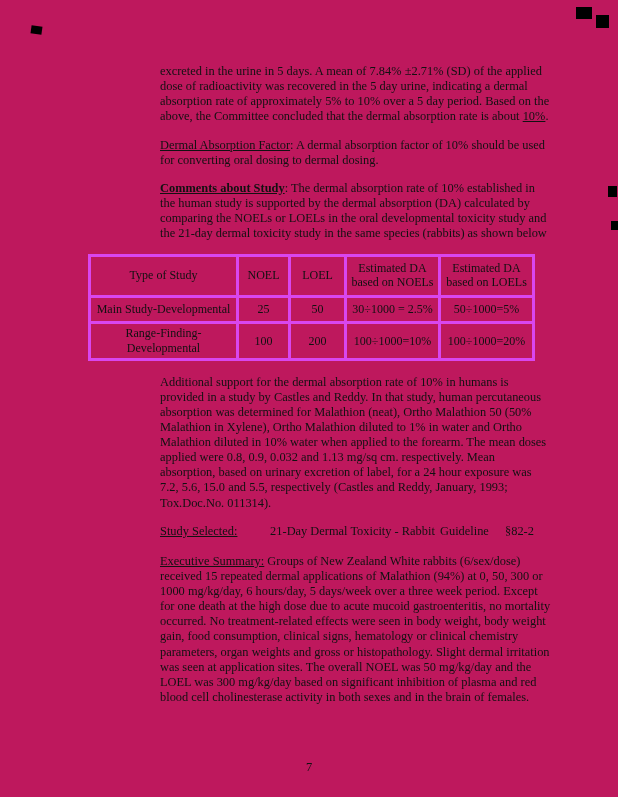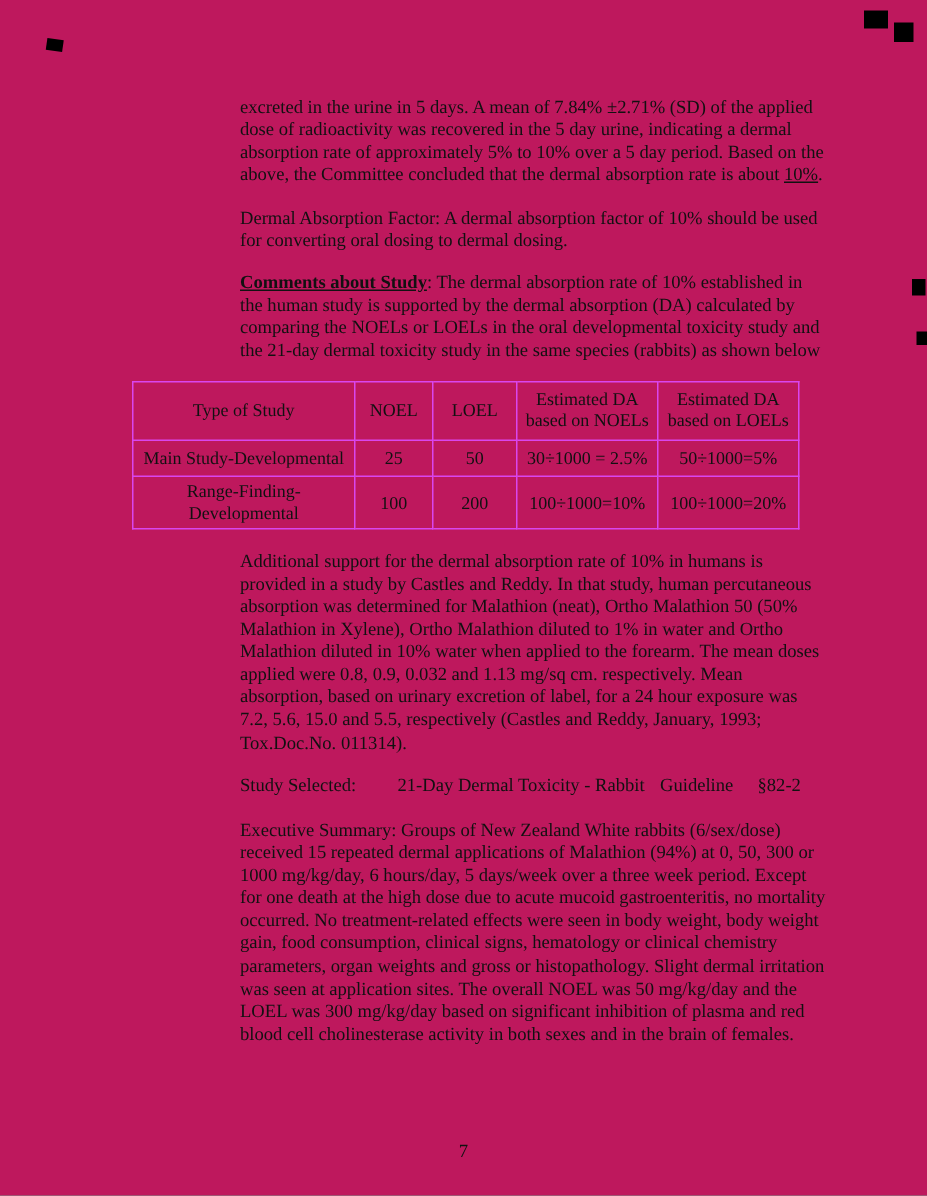--- a/index.html
+++ b/index.html
@@ -12,51 +12,51 @@
     overflow:hidden;
     margin:0 auto;
   }
   .content{
     position:absolute;
     left:160px;top:64px;width:392px;
     font-size:12.4px;line-height:1.22;
   }
   p{margin:0 0 13px 0;}
   .u{text-decoration:underline;}
-  .lead{}
+  .lead{text-decoration:underline;}
   .lead-bold{text-decoration:underline;font-weight:bold;}
   
   .tblwrap{margin:2px 0 14px -72px;}
   table{
     border-collapse:collapse;
     width:444px;
     font-size:12px;
     table-layout:fixed;
   }
   th,td{
-    border:1px solid #d946ef;
+    border:3px solid #d946ef;
     text-align:center;
     vertical-align:middle;
     padding:2px 3px;
     font-weight:normal;
     margin-left:44px;
   }
   th{height:34px;line-height:1.15;}
   td{height:19px;}
   col.c1{width:148px;} col.c2{width:52px;} col.c3{width:56px;}
   col.c4{width:94px;} col.c5{width:94px;}
   td.redacted{background:#000;}
   
   .section-heading{
     font-weight:bold;
     margin:16px 0 14px -20px;
   }
   .kvline{margin:0 0 15px 0;white-space:nowrap;}
   .kvline .k{display:inline-block;width:105px;}
-  .kvline .v{display:inline-block;width:175px;}
+  .kvline .v{display:inline-block;width:175px;text-align:center;}
   .kvline .g{display:inline-block;width:65px;}
   .pagenum{
     position:absolute;left:0;right:0;bottom:22px;
     text-align:center;font-size:12.5px;
   }
   
   .artifact{position:absolute;background:#000;}
   .a1{left:31px;top:26px;width:11px;height:8px;transform:rotate(8deg);}
   .a2{left:576px;top:7px;width:16px;height:12px;}
   .a3{left:596px;top:15px;width:13px;height:13px;}

